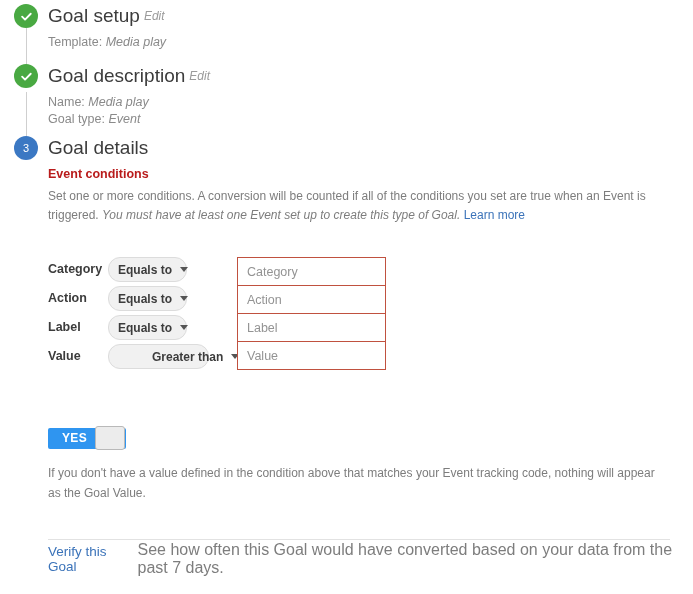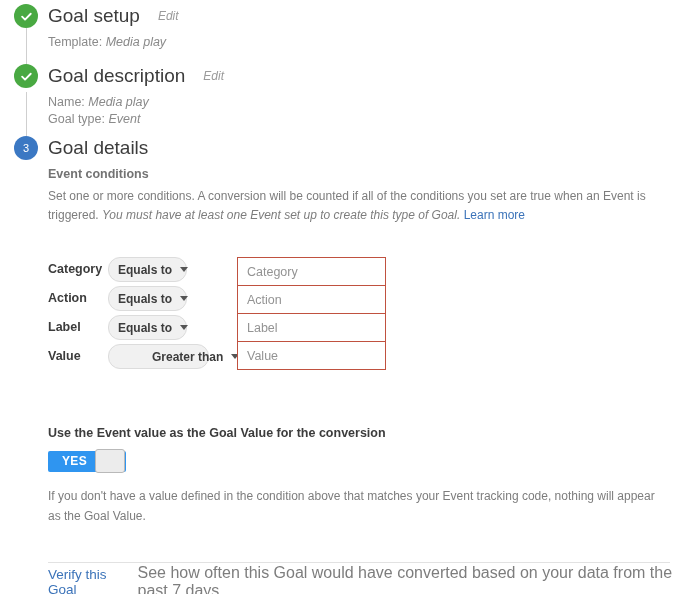--- a/index.html
+++ b/index.html
@@ -46,21 +46,21 @@
   }
   .step-marker .check {
     display: block;
     width: 13px;
     height: 13px;
   }
 
   .step-head {
     display: flex;
     align-items: flex-start;
-    gap: 18px;
+    gap: 4px;
     height: 24px;
   }
   .step-title {
     font-size: 19px;
     font-weight: normal;
     color: #3c3c3c;
     line-height: 24px;
     letter-spacing: 0;
   }
   .edit-link {
@@ -91,21 +91,21 @@
   
   .details-body {
     position: absolute;
     left: 48px;
     top: 167px;
     width: 630px;
   }
   .section-label {
     font-size: 12.5px;
     font-weight: bold;
-    color: #737373;
+    color: #b91c1c;
     margin: 0 0 6px 0;
   }
   .helper {
     font-size: 12px;
     color: #7d7d7d;
     line-height: 19px;
     margin: 0;
     max-width: 625px;
   }
   .helper i { font-style: italic; }
@@ -377,21 +377,20 @@
 
     <div class="inputs-stack">
       <input class="cond-input" type="text" placeholder="Category" style="">
       <input class="cond-input" type="text" placeholder="Action" style="">
       <input class="cond-input" type="text" placeholder="Label" style="">
       <input class="cond-input" type="text" placeholder="Value" style="">
     </div>
   </div>
 
   <div class="toggle-section">
-    <p class="toggle-title">Use the Event value as the Goal Value for the conversion</p>
     <div class="toggle">
       <span class="toggle-track"></span>
       <span class="toggle-on-text">YES</span>
       <span class="toggle-knob"></span>
     </div>
     <p class="toggle-helper">If you don't have a value defined in the condition above that matches your Event tracking code, nothing will appear as the Goal Value.</p>
   </div>
 
   <div class="verify-section">
     <div class="divider"></div>

